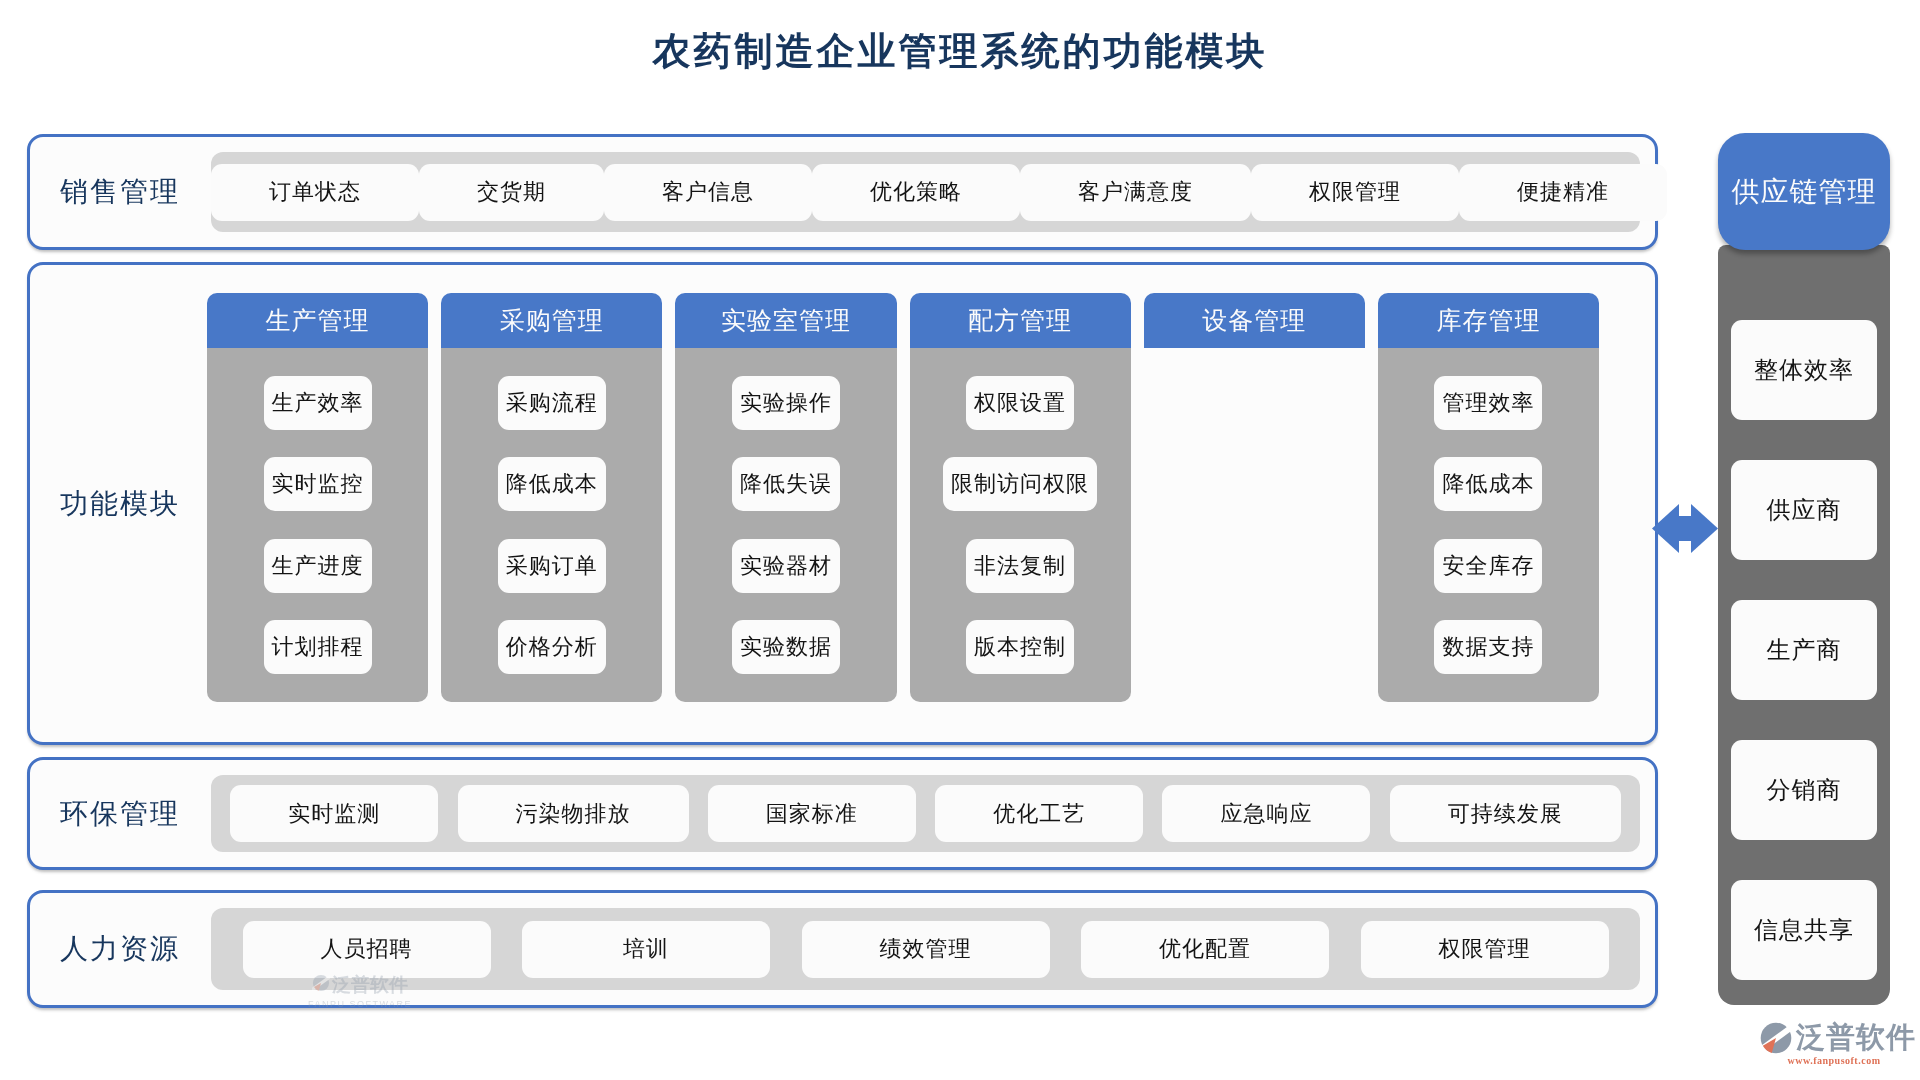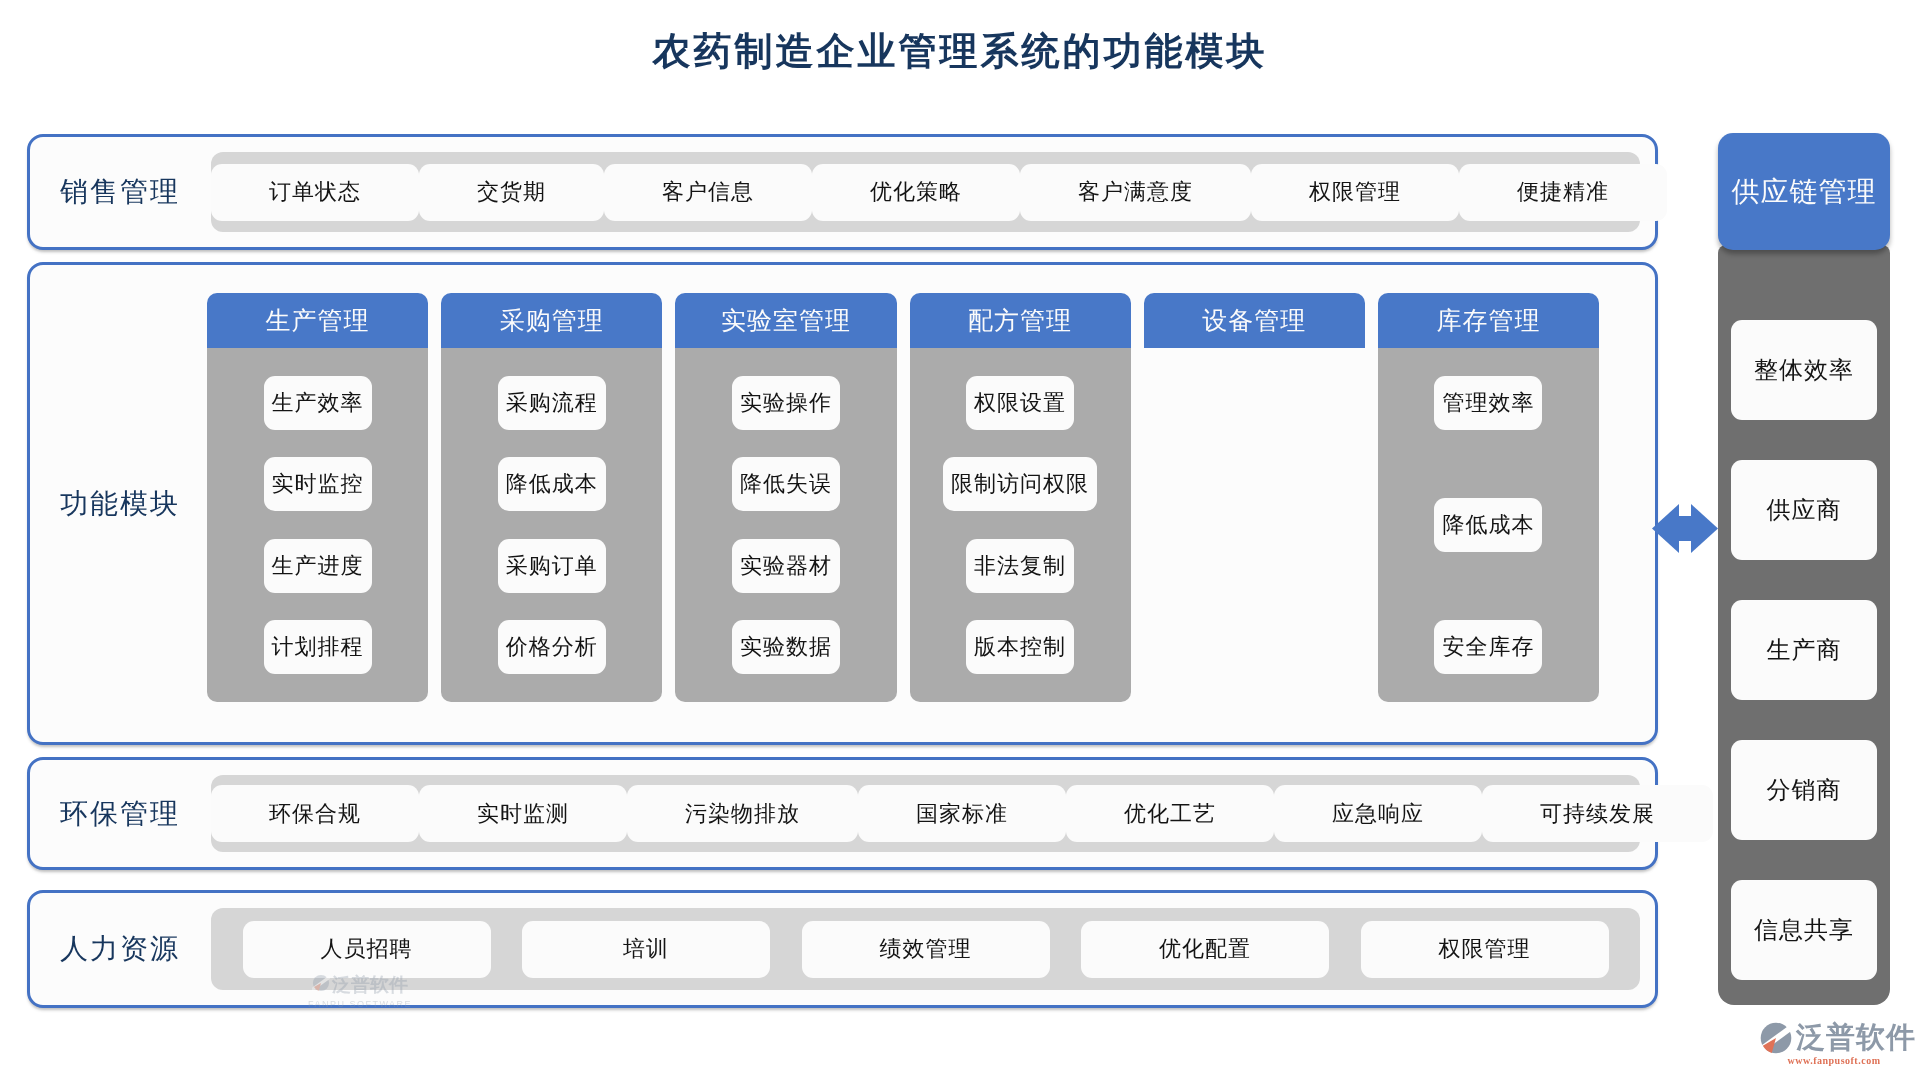--- a/index.html
+++ b/index.html
@@ -60,21 +60,21 @@
   
   .sidebar{position:absolute;left:1718px;top:133px;width:172px;height:872px;}
   .sidebar-body{
     position:absolute;left:0;right:0;top:112px;bottom:0;background:#6F6F6F;
     border-radius:8px 8px 16px 16px;box-sizing:border-box;
     padding:75px 13px 25px;display:flex;flex-direction:column;
     align-items:center;justify-content:space-between;
   }
   .sidebar-header{
     position:absolute;left:0;right:0;top:0;height:117px;background:#4878C8;
-    border-radius:15px;z-index:2;box-shadow:0 4px 5px rgba(0,0,0,.3);
+    border-radius:27px;z-index:2;box-shadow:0 4px 5px rgba(0,0,0,.3);
     color:#FBFBFB;font-size:28px;letter-spacing:1px;
     display:flex;align-items:center;justify-content:center;
   }
   .side-pill{
     width:146px;height:100px;background:#FBFBFB;border-radius:11px;
     display:flex;align-items:center;justify-content:center;
     font-size:24px;color:#141414;letter-spacing:1px;
   }
   
   .brand{position:absolute;left:1752px;top:1018px;width:164px;}
@@ -169,30 +169,30 @@
       <div class="col">
         <div class="col-header">设备管理</div>
       </div>
 
       <div class="col">
         <div class="col-header">库存管理</div>
         <div class="col-body">
           <div class="pill">管理效率</div>
           <div class="pill">降低成本</div>
           <div class="pill">安全库存</div>
+          <div class="pill">数据支持</div>
         </div>
       </div>
 
     </div>
   </section>
 
   <section class="panel" id="panel-env">
     <div class="panel-label">环保管理</div>
     <div class="tray">
-      <div class="pill">环保合规</div>
       <div class="pill">实时监测</div>
       <div class="pill">污染物排放</div>
       <div class="pill">国家标准</div>
       <div class="pill">优化工艺</div>
       <div class="pill">应急响应</div>
       <div class="pill">可持续发展</div>
     </div>
   </section>
 
   <section class="panel" id="panel-hr">

